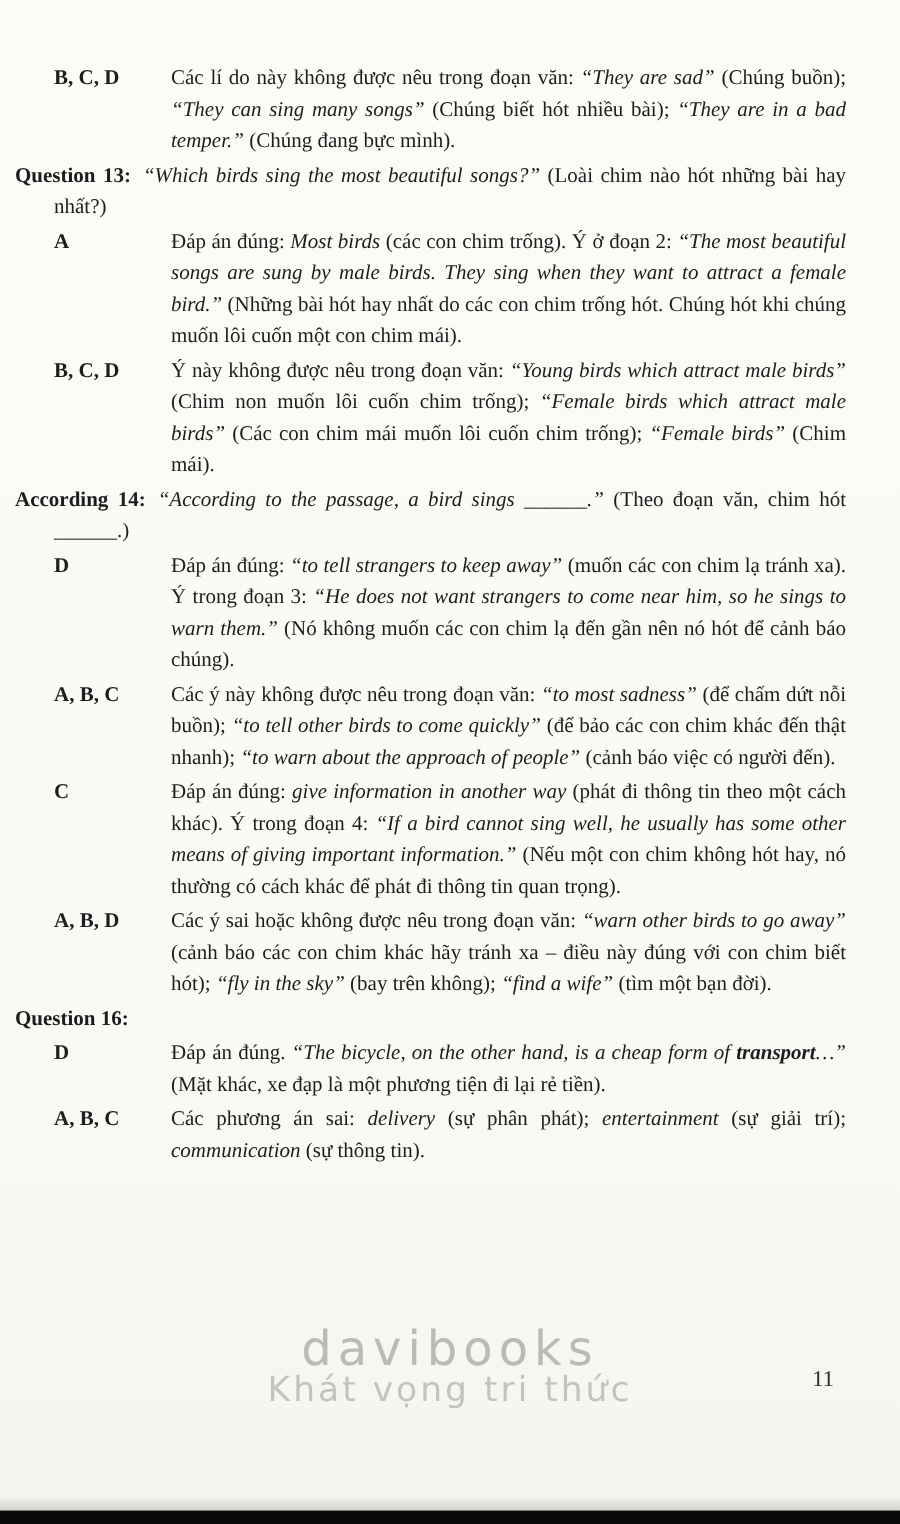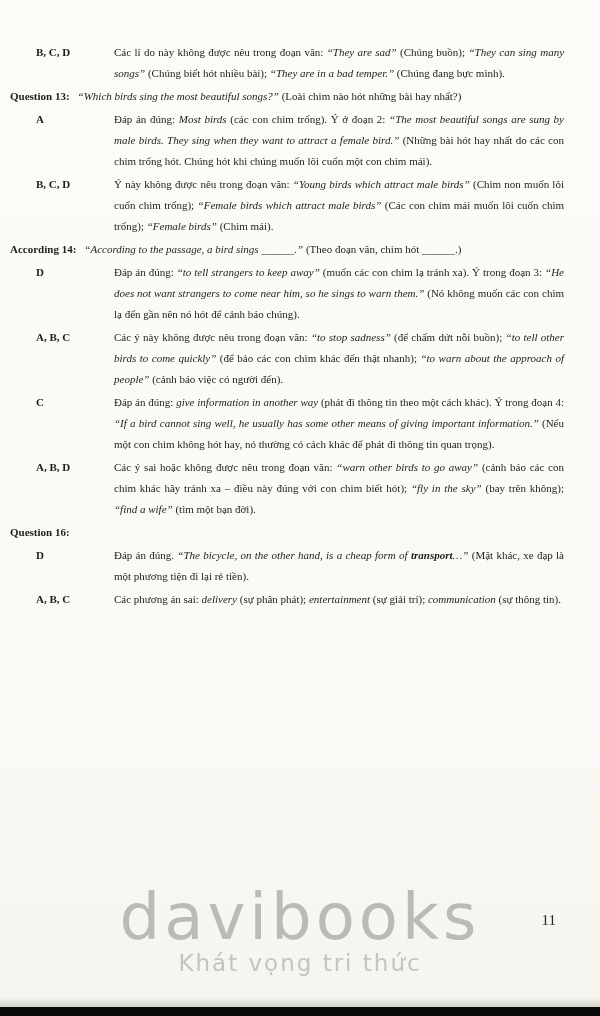--- a/index.html
+++ b/index.html
@@ -10,21 +10,21 @@
     color: #1d1d1d;
     overflow: hidden;
     position: relative;
   }
   .page {
     position: relative;
     width: 600px; height: 1016px;
     padding: 42px 36px 0 36px;
     background: linear-gradient(180deg, #fcfbf8 0%, #faf9f5 70%, #f5f4ef 100%);
   }
-  .blocks { font-size: 11px; line-height: 21px; font-family: Liberation Serif, serif; }
+  .blocks { font-size: 14px; line-height: 21px; font-family: Liberation Serif, serif; }
   .a-row { display: flex; margin-bottom: 2px; }
   .a-row .label { flex: 0 0 78px; font-weight: bold; }
   .a-row .content { flex: 1 1 auto; text-align: justify; }
   .q-row {
     margin-left: -26px;
     padding-left: 26px;
     text-indent: -26px;
     text-align: justify;
     margin-bottom: 2px;
   }
@@ -34,21 +34,21 @@
   .footer-zone {
     position: absolute;
     left: 0; top: 880px;
     width: 600px; height: 120px;
     pointer-events: none;
   }
   .wm-brand {
     width: 100%;
     text-align: center;
     font-family: "DejaVu Sans", sans-serif;
-    font-size: 64px;
+    font-size: 32px;
     font-weight: 400;
     letter-spacing: 4px;
     color: #a9a7a2;
     opacity: 0.75;
   }
   .wm-slogan {
     width: 100%;
     text-align: center;
     margin-top: -4px;
     font-family: "DejaVu Sans", sans-serif;
@@ -94,21 +94,21 @@
         <span class="label">B, C, D</span>
         <div class="content"><span>Ý này không được nêu trong đoạn văn: </span><span class="it">“Young birds which attract male birds”</span><span> (Chim non muốn lôi cuốn chim trống); </span><span class="it">“Female birds which attract male birds”</span><span> (Các con chim mái muốn lôi cuốn chim trống); </span><span class="it">“Female birds”</span><span> (Chim mái).</span></div>
       </div>
       <div class="q-row"><span class="label">According 14:</span><span class="content"><span class="it">“According to the passage, a bird sings ______.”</span><span> (Theo đoạn văn, chim hót ______.)</span></span></div>
       <div class="a-row">
         <span class="label">D</span>
         <div class="content"><span>Đáp án đúng: </span><span class="it">“to tell strangers to keep away”</span><span> (muốn các con chim lạ tránh xa). Ý trong đoạn 3: </span><span class="it">“He does not want strangers to come near him, so he sings to warn them.”</span><span> (Nó không muốn các con chim lạ đến gần nên nó hót để cảnh báo chúng).</span></div>
       </div>
       <div class="a-row">
         <span class="label">A, B, C</span>
-        <div class="content"><span>Các ý này không được nêu trong đoạn văn: </span><span class="it">“to stop sadness”</span><span> (để chấm dứt nỗi buồn); </span><span class="it">“to tell other birds to come quickly”</span><span> (để bảo các con chim khác đến thật nhanh); </span><span class="it">“to warn about the approach of people”</span><span> (cảnh báo việc có người đến).</span></div>
+        <div class="content"><span>Các ý này không được nêu trong đoạn văn: </span><span class="it">“to most sadness”</span><span> (để chấm dứt nỗi buồn); </span><span class="it">“to tell other birds to come quickly”</span><span> (để bảo các con chim khác đến thật nhanh); </span><span class="it">“to warn about the approach of people”</span><span> (cảnh báo việc có người đến).</span></div>
       </div>
       <div class="a-row">
         <span class="label">C</span>
         <div class="content"><span>Đáp án đúng: </span><span class="it">give information in another way</span><span> (phát đi thông tin theo một cách khác). Ý trong đoạn 4: </span><span class="it">“If a bird cannot sing well, he usually has some other means of giving important information.”</span><span> (Nếu một con chim không hót hay, nó thường có cách khác để phát đi thông tin quan trọng).</span></div>
       </div>
       <div class="a-row">
         <span class="label">A, B, D</span>
         <div class="content"><span>Các ý sai hoặc không được nêu trong đoạn văn: </span><span class="it">“warn other birds to go away”</span><span> (cảnh báo các con chim khác hãy tránh xa – điều này đúng với con chim biết hót); </span><span class="it">“fly in the sky”</span><span> (bay trên không); </span><span class="it">“find a wife”</span><span> (tìm một bạn đời).</span></div>
       </div>
       <div class="q-row"><span class="label">Question 16:</span><span class="content"></span></div>

